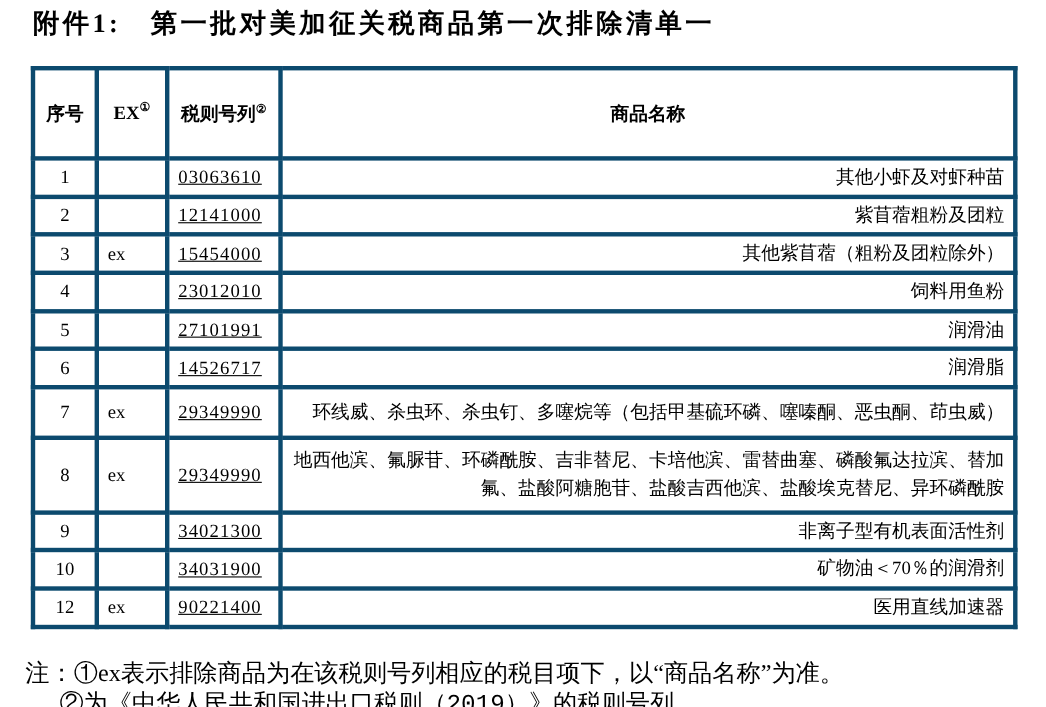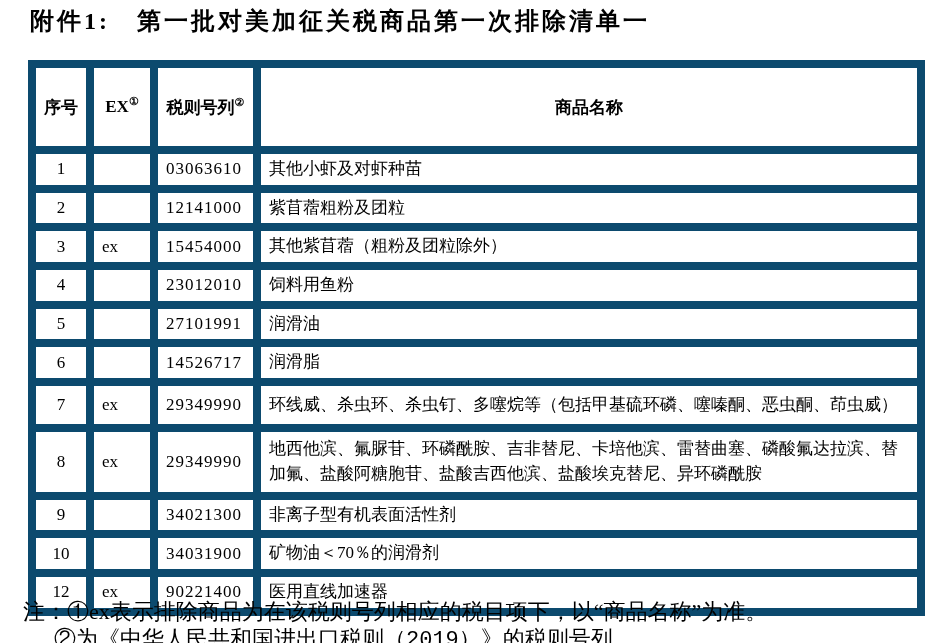--- a/index.html
+++ b/index.html
@@ -5,30 +5,30 @@
   html,body{margin:0;padding:0;background:#fff;color:#000;
     font-family:"Liberation Serif","DejaVu Serif",serif;}
   .page{position:relative;width:951px;height:643px;background:#fff;overflow:hidden;}
   .title{position:absolute;left:30px;top:5px;font-size:24px;font-weight:bold;
     letter-spacing:3px;white-space:nowrap;}
   table.main{position:absolute;left:28px;top:60px;width:897px;
     border-collapse:collapse;table-layout:fixed;border:3px solid #000;}
   col.c-seq{width:58px}
   col.c-ex{width:64px}
   col.c-code{width:103px}
-  td,th{border:8px solid #0c4a6e;font-size:17px;padding:0;vertical-align:middle;
+  td,th{border:4px solid #0c4a6e;font-size:17px;padding:0;vertical-align:middle;
     overflow:hidden;}
   thead th{height:78px;text-align:center;font-weight:bold;}
   tr.r{height:34px;}
   tr.tall1{height:46px;}
   tr.tall2{height:68px;}
   td.seq{text-align:center;}
   td.ex{text-align:left;padding-left:8px;}
-  td.code{text-align:left;padding-left:8px;letter-spacing:1px;}
-  td.name{text-align:left;padding:3px 8px;line-height:1.45;}
+  td.code{text-align:left;padding-left:8px;letter-spacing:1px;text-decoration:underline;}
+  td.name{text-align:right;padding:3px 8px;line-height:1.45;}
   sup{font-size:11px;line-height:0;}
   .notes{position:absolute;left:23px;top:597px;font-size:22px;line-height:1.32;
     white-space:nowrap;}
   .notes .l2{margin-left:31px;font-family:Liberation Mono, monospace;}
 </style>
 </head>
 <body>
 
 <div class="page">
 

